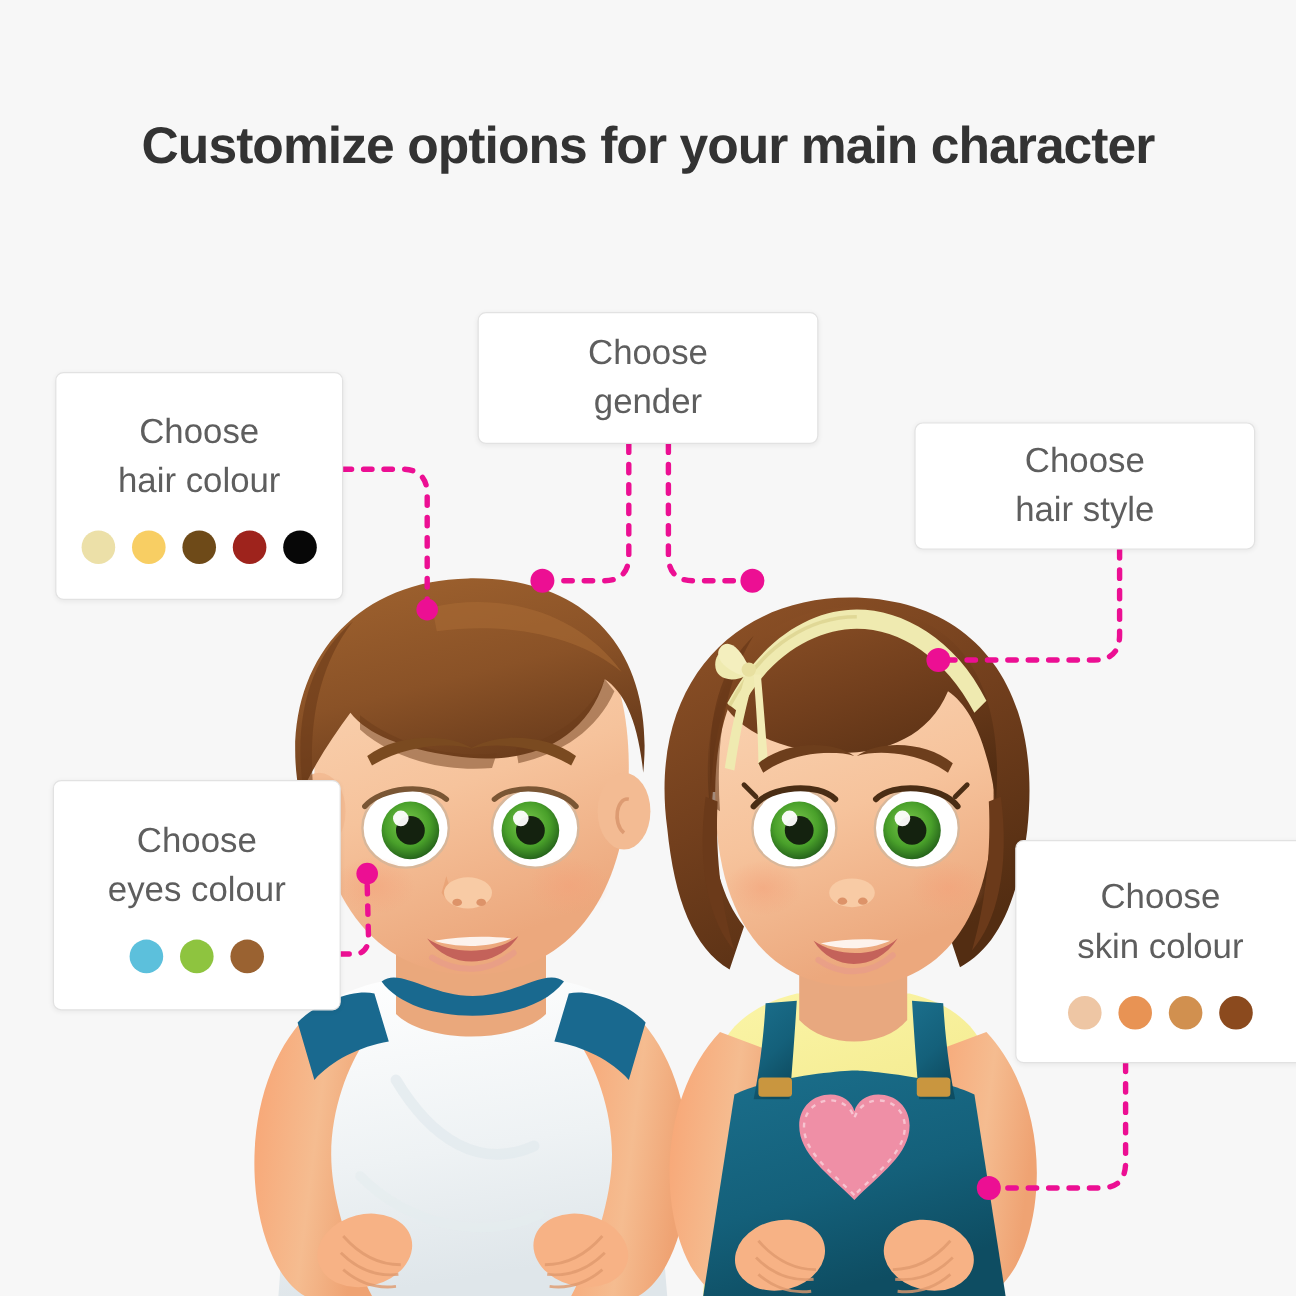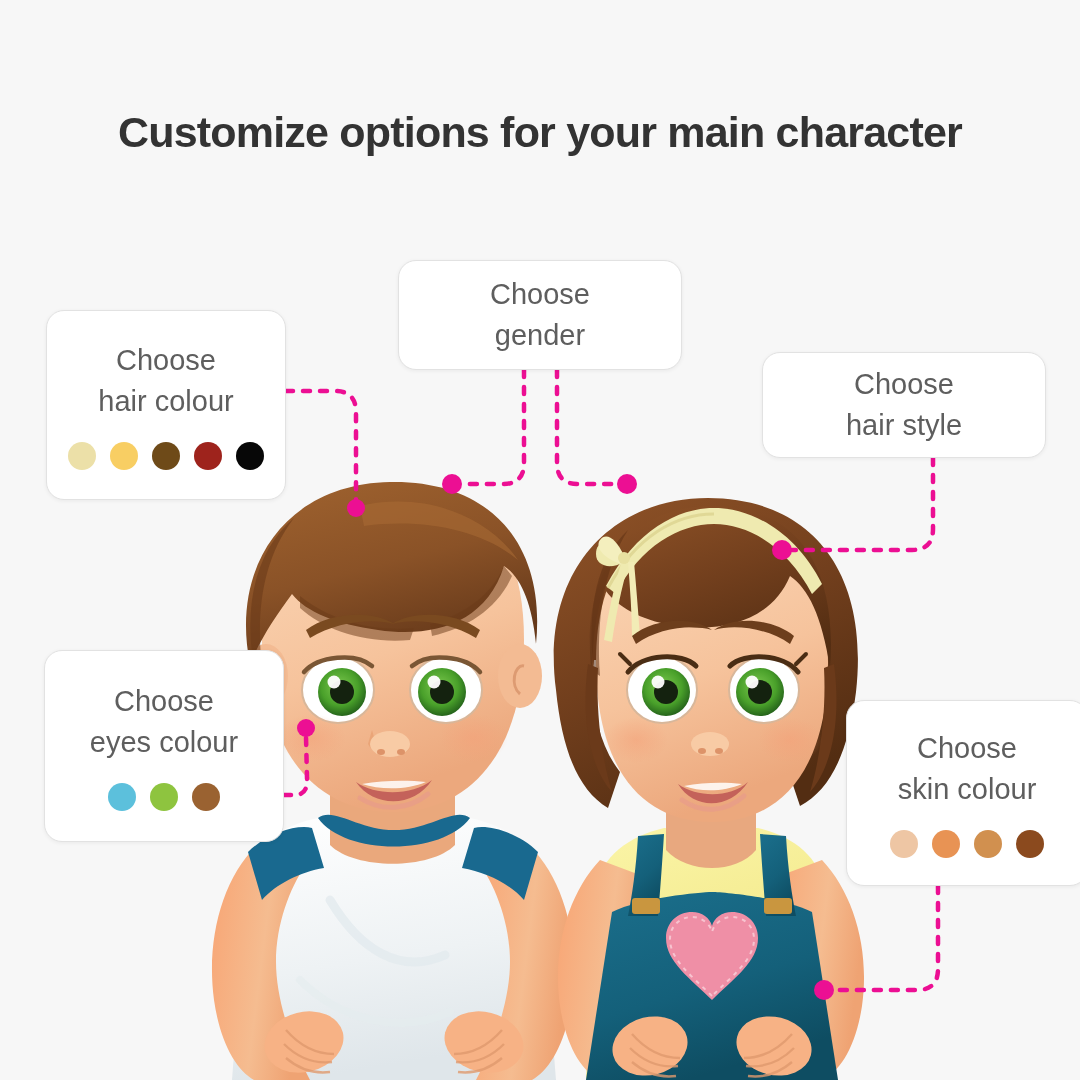--- a/index.html
+++ b/index.html
@@ -7,41 +7,41 @@
     width:1080px;height:1080px;
     background:#f7f7f7;
     font-family:"Liberation Sans",sans-serif;
     overflow:hidden;
     position:relative;
   }
   #stage{position:absolute;inset:0;width:1080px;height:1080px;}
 
   
   .page-title{
-    position:absolute;left:0;top:108px;width:1080px;
+    position:absolute;left:0;top:98px;width:1080px;
     text-align:center;
     font-family:"Liberation Sans",sans-serif;
     font-size:43px;font-weight:bold;
     letter-spacing:-0.8px;
     color:#333333;
     white-space:nowrap;
   }
 
   
   .art{position:absolute;left:0;top:0;width:1080px;height:1080px;}
 
   
   .wires{position:absolute;left:0;top:0;width:1080px;height:1080px;}
 
   
   .card{
     position:absolute;
     background:#ffffff;
     border:1px solid #e2e2e2;
-    border-radius:18px;
+    border-radius:7px;
     box-shadow:0 1px 4px rgba(0,0,0,.06);
     box-sizing:border-box;
     display:flex;
     flex-direction:column;
     align-items:center;
     justify-content:center;
   }
   .card-label{
     color:#5e5e5e;
     font-size:29px;

